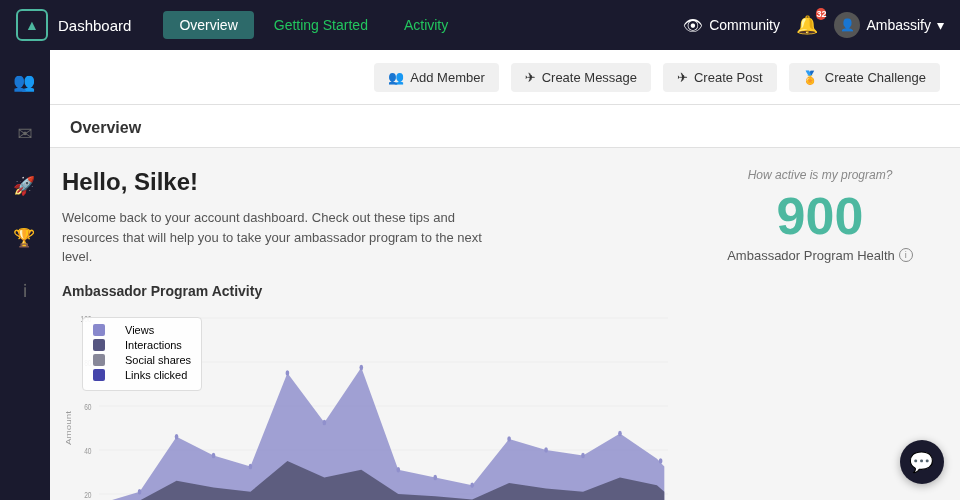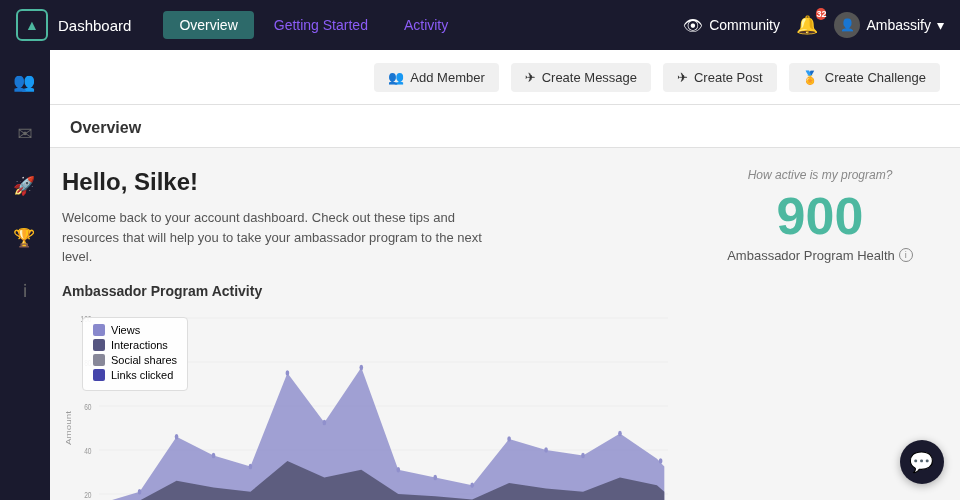--- a/index.html
+++ b/index.html
@@ -29,21 +29,21 @@
     }
     .dashboard-label {
       color: #fff; font-size: 15px; font-weight: 500;
     }
     .nav-tabs {
       display: flex; gap: 4px; flex: 1;
     }
     .nav-tab {
       padding: 6px 16px;
       border-radius: 4px;
-      color: #8b5cf6;
+      color: #22c55e;
       font-size: 14px;
       cursor: pointer;
       border: none; background: transparent;
     }
     .nav-tab.active {
       background: #2d6a6a;
       color: #fff;
     }
     .nav-right {
       display: flex; align-items: center; gap: 16px;
@@ -160,21 +160,21 @@
     
     .legend {
       position: absolute; top: 10px; left: 20px;
       background: rgba(255,255,255,0.9);
       border: 1px solid #ddd;
       padding: 6px 10px;
       border-radius: 4px;
       font-size: 11px;
     }
     .legend-item {
-      display: flex; align-items: center; gap: 6px; margin-bottom: 3px;
+      display: flex; align-items: center; gap: 20px; margin-bottom: 3px;
     }
     .legend-color { width: 12px; height: 12px; border-radius: 2px; }
 
     
     .chat-bubble {
       position: fixed; bottom: 16px; right: 16px;
       width: 44px; height: 44px; border-radius: 50%;
       background: #1a1a2e; display: flex; align-items: center; justify-content: center;
       color: #fff; font-size: 20px; cursor: pointer;
       box-shadow: 0 2px 8px rgba(0,0,0,0.3);

